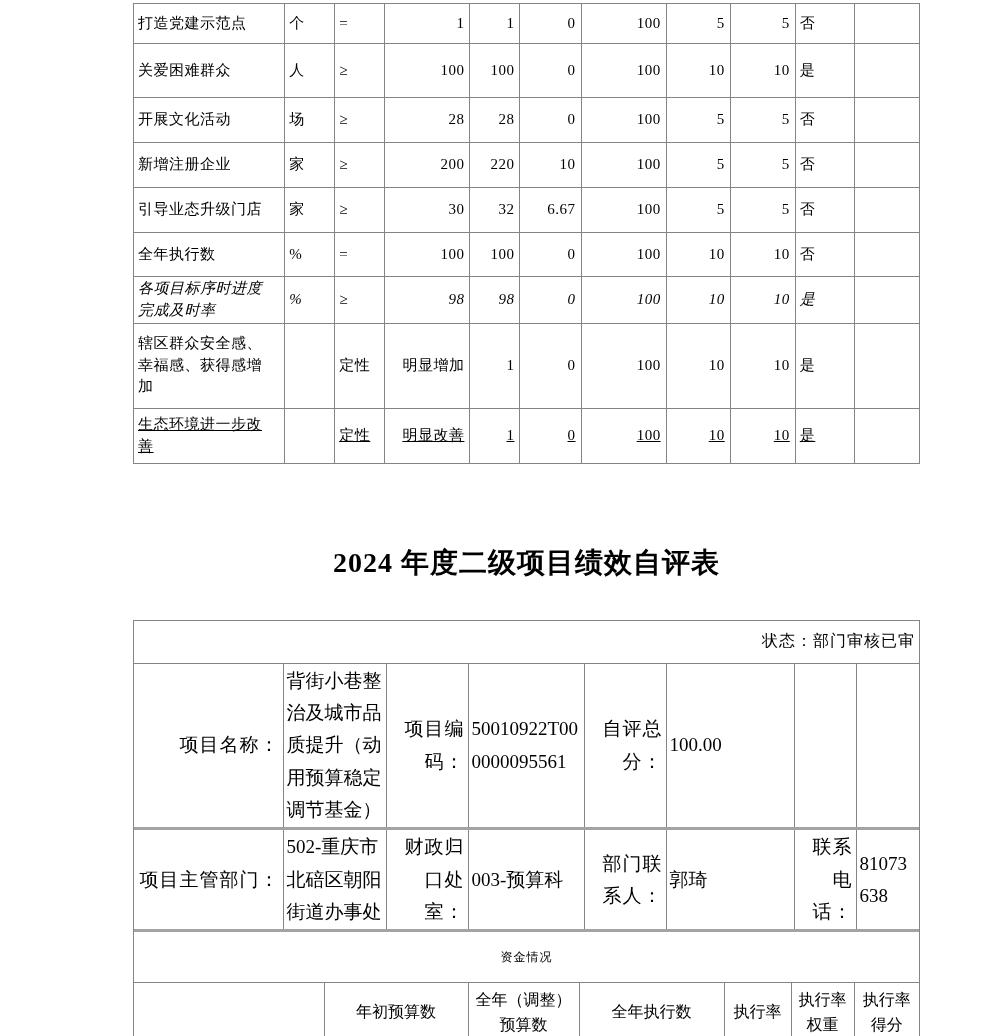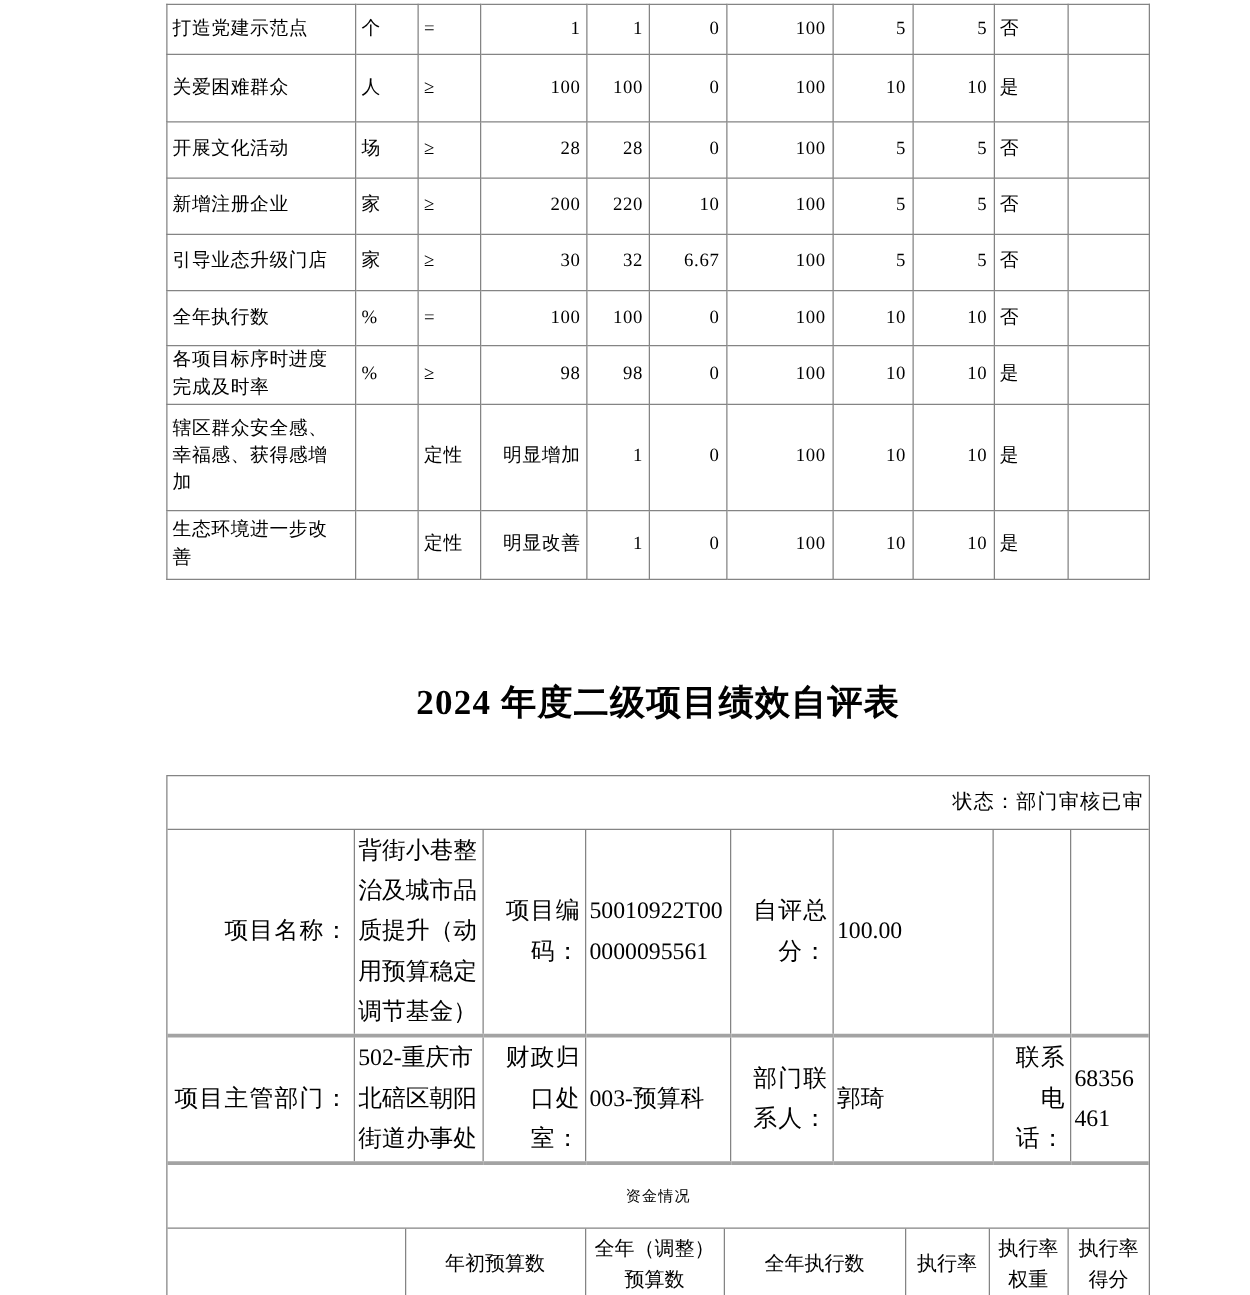--- a/index.html
+++ b/index.html
@@ -174,21 +174,21 @@
           <td class="a-l c-op">=</td>
           <td class="a-r c-target">100</td>
           <td class="a-r c-actual">100</td>
           <td class="a-r c-deviation">0</td>
           <td class="a-r c-rate">100</td>
           <td class="a-r c-weight">10</td>
           <td class="a-r c-score">10</td>
           <td class="a-l c-flag">否</td>
           <td class="a-l c-note"></td>
         </tr>
-        <tr style="height: 39px;">
+        <tr style="height: 39px; font-style: italic;">
           <td class="a-l c-name">各项目标序时进度完成及时率</td>
           <td class="a-l c-unit">%</td>
           <td class="a-l c-op">≥</td>
           <td class="a-r c-target">98</td>
           <td class="a-r c-actual">98</td>
           <td class="a-r c-deviation">0</td>
           <td class="a-r c-rate">100</td>
           <td class="a-r c-weight">10</td>
           <td class="a-r c-score">10</td>
           <td class="a-l c-flag">是</td>
@@ -200,21 +200,21 @@
           <td class="a-l c-op">定性</td>
           <td class="a-r c-target">明显增加</td>
           <td class="a-r c-actual">1</td>
           <td class="a-r c-deviation">0</td>
           <td class="a-r c-rate">100</td>
           <td class="a-r c-weight">10</td>
           <td class="a-r c-score">10</td>
           <td class="a-l c-flag">是</td>
           <td class="a-l c-note"></td>
         </tr>
-        <tr style="height: 55px;">
+        <tr style="height: 55px; text-decoration: underline;">
           <td class="a-l c-name">生态环境进一步改善</td>
           <td class="a-l c-unit"></td>
           <td class="a-l c-op">定性</td>
           <td class="a-r c-target">明显改善</td>
           <td class="a-r c-actual">1</td>
           <td class="a-r c-deviation">0</td>
           <td class="a-r c-rate">100</td>
           <td class="a-r c-weight">10</td>
           <td class="a-r c-score">10</td>
           <td class="a-l c-flag">是</td>
@@ -252,21 +252,21 @@
             <td class="val"></td>
           </tr>
           <tr class="r1">
             <td class="lbl">项目主管部门：</td>
             <td class="val">502-重庆市北碚区朝阳街道办事处</td>
             <td class="lbl">财政归口处室：</td>
             <td class="val">003-预算科</td>
             <td class="lbl">部门联系人：</td>
             <td class="val">郭琦</td>
             <td class="lbl">联系电话：</td>
-            <td class="val">68356461</td>
+            <td class="val">81073638</td>
           </tr>
         </tbody>
     </table>
     <div class="section-row">资金情况</div>
     <table class="funds">
       <colgroup>
         <col style="width:190px">
           <col style="width:144px">
           <col style="width:111px">
         <col style="width:145px">

